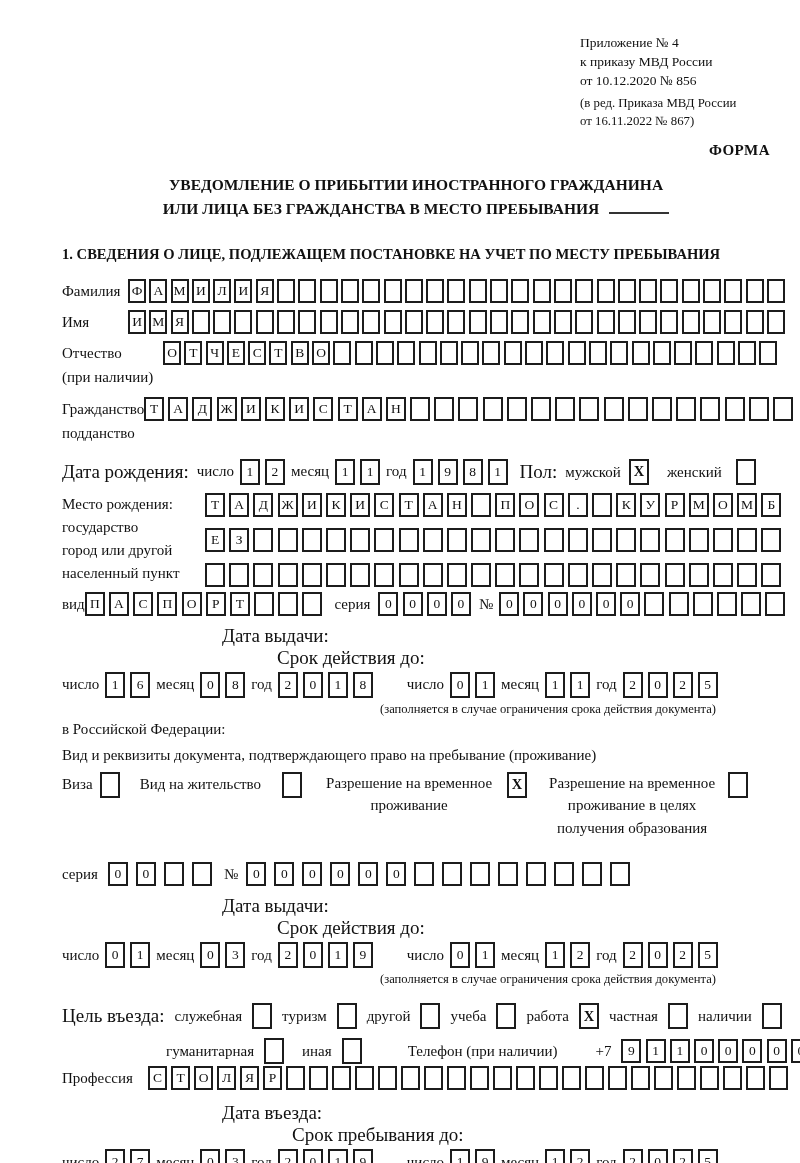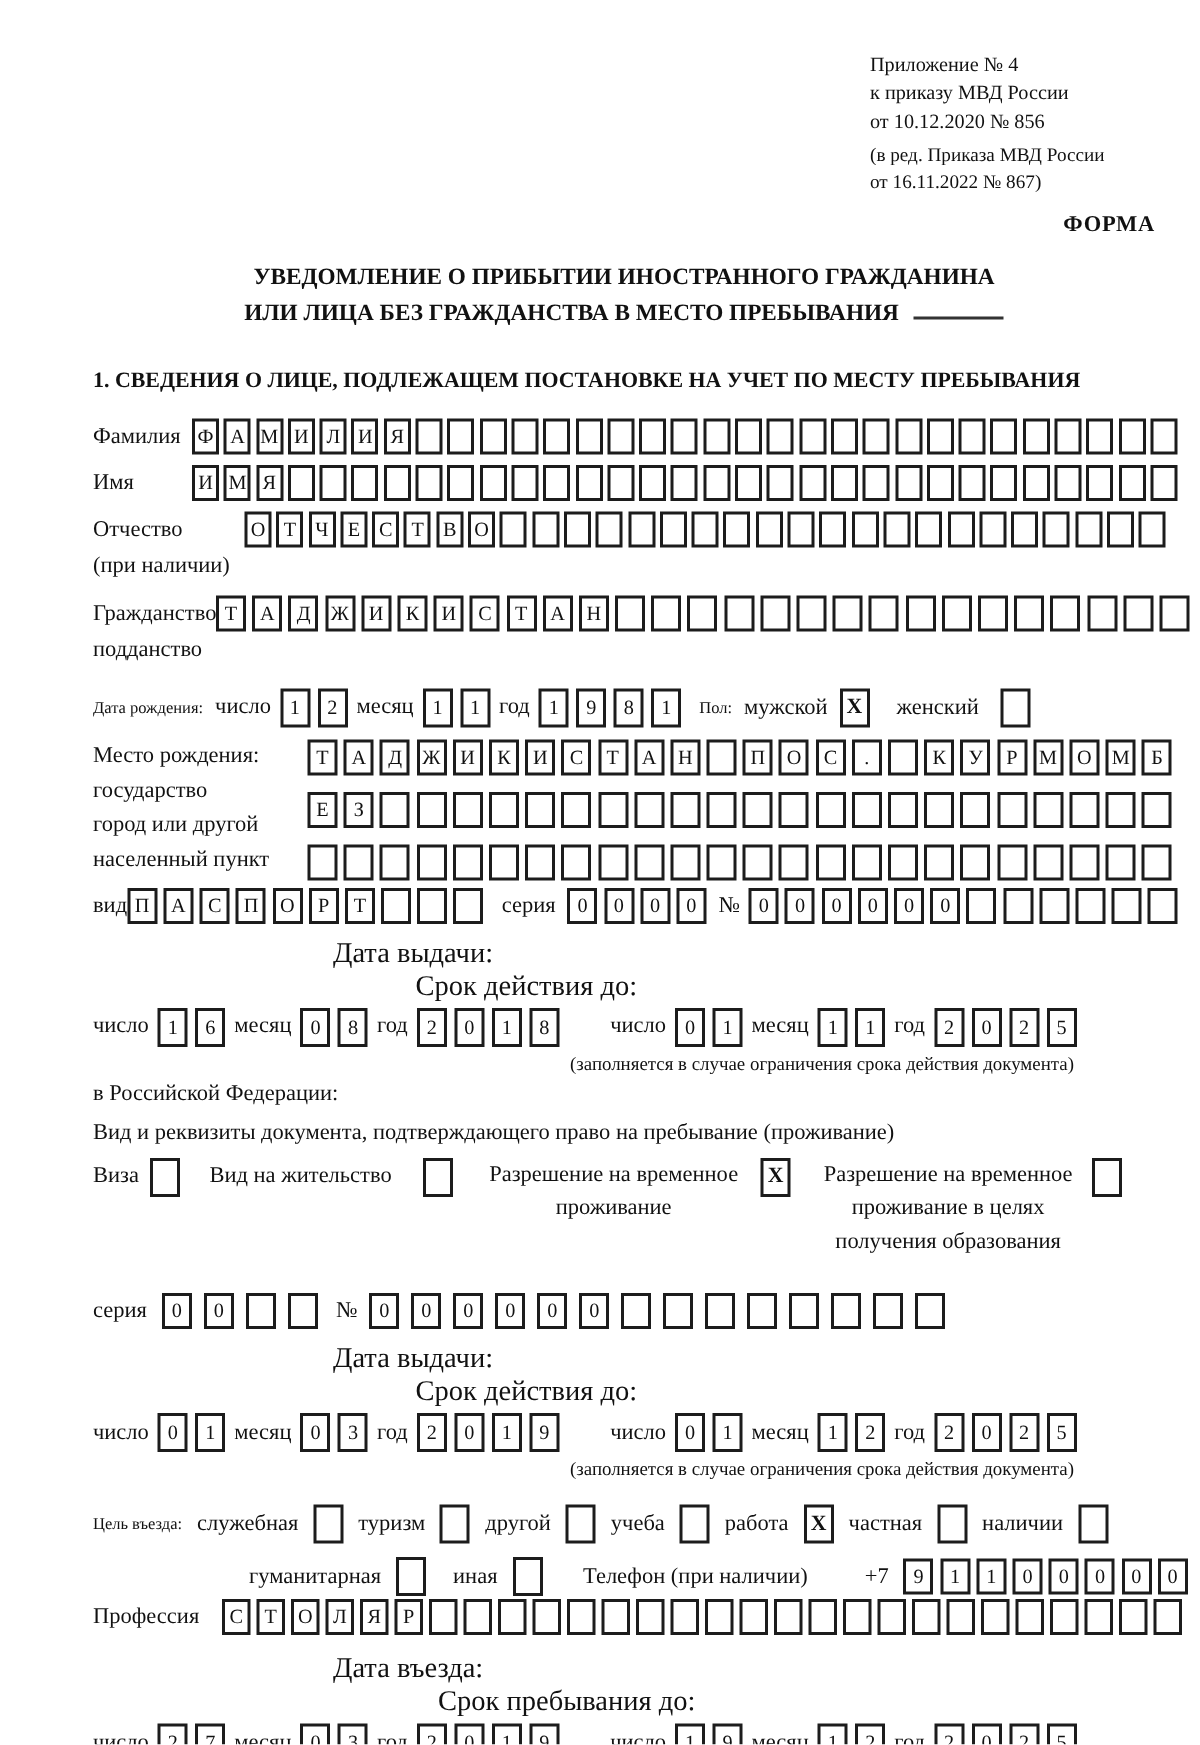--- a/index.html
+++ b/index.html
@@ -30,21 +30,21 @@
   .dline{display:flex;align-items:center;margin-top:3px;}
   .dgroup{display:flex;align-items:center;gap:6px;font-size:15px;}
   .dg2{margin-left:34px;}
   .dlbl{white-space:nowrap;}
   .note{font-size:12.6px;margin-top:4px;margin-left:318px;white-space:nowrap;}
   .introline{font-size:15px;margin-top:9px;}
   .opts{margin-top:8px;column-gap:14px;}
   .opt{display:flex;align-items:flex-start;column-gap:7px;}
   .olbl{font-size:15px;line-height:24px;white-space:nowrap;}
   .olbl-c{font-size:15px;line-height:1.5;text-align:center;white-space:nowrap;}
-  .plabel{font-size:11px;line-height:26px;white-space:nowrap;}
+  .plabel{font-size:19px;line-height:26px;white-space:nowrap;}
   .purpose1{margin-top:16px;column-gap:10px;align-items:center;}
   .purpose2{margin-top:9px;margin-left:104px;column-gap:10px;align-items:center;}
   .mt16{margin-top:16px;} .mt7{margin-top:7px;} .mt8{margin-top:8px;} .mt10{margin-top:2px;}
   .mt12{margin-top:12px;} .mt14{margin-top:14px;} .mt22{margin-top:22px;}
   .doc-head{text-align:center;font-weight:bold;font-size:14.5px;margin-top:9px;}
   .prow{margin-bottom:11px;}
   .w66{width:66px;} .w101{width:101px;} .w82{width:82px;} .w143{width:143px;} .w86{width:86px;}
   .slbl{font-size:15px;line-height:26px;white-space:nowrap;}
 </style>
 </head>
@@ -537,21 +537,21 @@
     <span class="box"></span>
     <span class="olbl">наличии</span>
     <span class="box"></span>
   </div>
 
   <div class="row purpose2">
     <span class="olbl">гуманитарная</span>
     <span class="box"></span>
     <span class="olbl" style="margin-left:8px;">иная</span>
     <span class="box"></span>
-    <span class="olbl" style="margin-left:17px;">Телефон (при наличии)</span>
+    <span class="olbl" style="margin-left:36px;">Телефон (при наличии)</span>
     <span class="olbl" style="margin-left:28px;">+7</span>
     <div class="strip wide">
         <div class="cell filled">9</div>
         <div class="cell filled">1</div>
         <div class="cell filled">1</div>
         <div class="cell filled">0</div>
         <div class="cell filled">0</div>
         <div class="cell filled">0</div>
         <div class="cell filled">0</div>
         <div class="cell filled">0</div>

